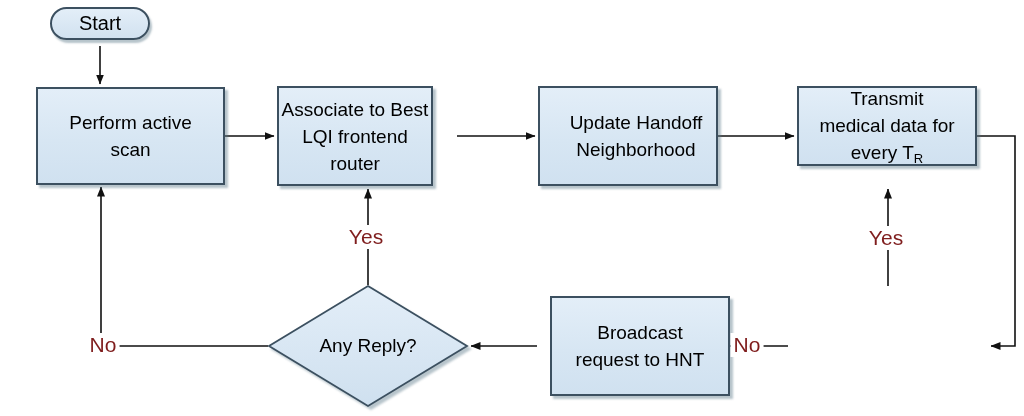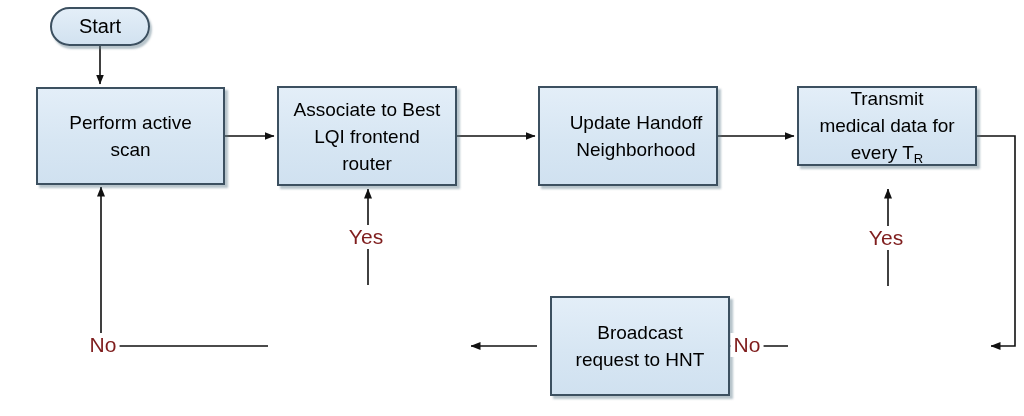--- a/index.html
+++ b/index.html
@@ -111,32 +111,32 @@
       <path d="M718 136 L794 136" marker-end="url(#arrow)"></path>
       <path d="M977 136 L1015 136 L1015 346 L991 346" marker-end="url(#arrow)"></path>
       <path d="M888 286 L888 189 " marker-end="url(#arrow)"></path>
       <path d="M788 346 L720 346" marker-end="url(#arrow)"></path>
       <path d="M537 346 L471 346" marker-end="url(#arrow)"></path>
       <path d="M368 285 L368 189" marker-end="url(#arrow)"></path>
       <path d="M268 346 L101 346 L101 187" marker-end="url(#arrow)"></path>
     </g>
   </svg>
 
-  <div class="node terminator" style="left:50px; top:7px; width:100px; height:39px;">
+  <div class="node terminator" style="left:50px; top:7px; width:100px; height:33px;">
     <span>Start</span>
   </div>
 
   <div class="node box" style="left:7px; top:87px; width:189px; height:98px;margin-left:29px;">
     <div>
       <div class="line">Perform active</div>
       <div class="line">scan</div>
     </div>
   </div>
 
-  <div class="node box" style="left:277px; top:86px; width:180px; height:100px;">
+  <div class="node box" style="left:277px; top:86px; width:156px; height:100px;">
     <div>
       <div class="line">Associate to Best</div>
       <div class="line">LQI frontend</div>
       <div class="line">router</div>
     </div>
   </div>
 
   <div class="node box" style="left:538px; top:86px; width:180px; height:100px;padding-left:16px;">
     <div>
       <div class="line">Update Handoff</div>
@@ -152,20 +152,26 @@
     </div>
   </div>
 
   <div class="node box" style="left:537px; top:296px; width:180px; height:100px;margin-left:13px;">
     <div>
       <div class="line">Broadcast</div>
       <div class="line">request to HNT</div>
     </div>
   </div>
 
+  <div class="node diamond" style="left:268px; top:285px; width:200px; height:122px;">
+    <svg width="200" height="122" viewBox="0 0 200 122">
+      <polygon points="100,1 199,61 100,121 1,61"></polygon>
+    </svg>
+    <div class="diamond-label">Any Reply?</div>
+  </div>
 
 
   <div class="edge-label" style="left:366px; top:237px;">Yes</div>
   <div class="edge-label" style="left:103px; top:345px;">No</div>
   <div class="edge-label" style="left:886px; top:238px;">Yes</div>
   <div class="edge-label" style="left:747px; top:345px;">No</div>
 
 </div>
 
 </body></html>

